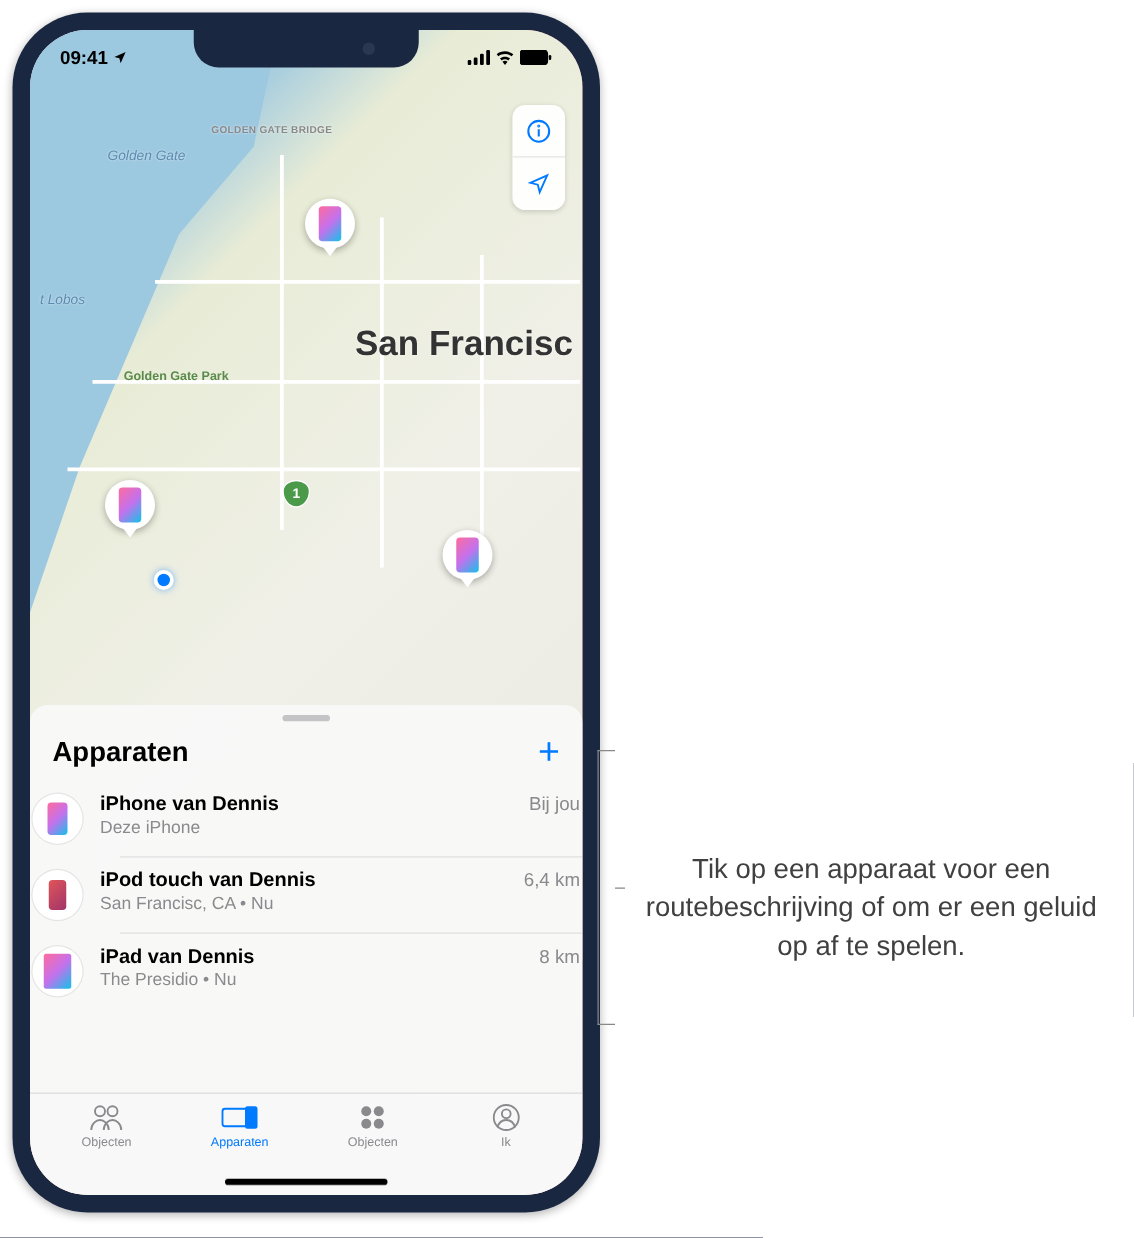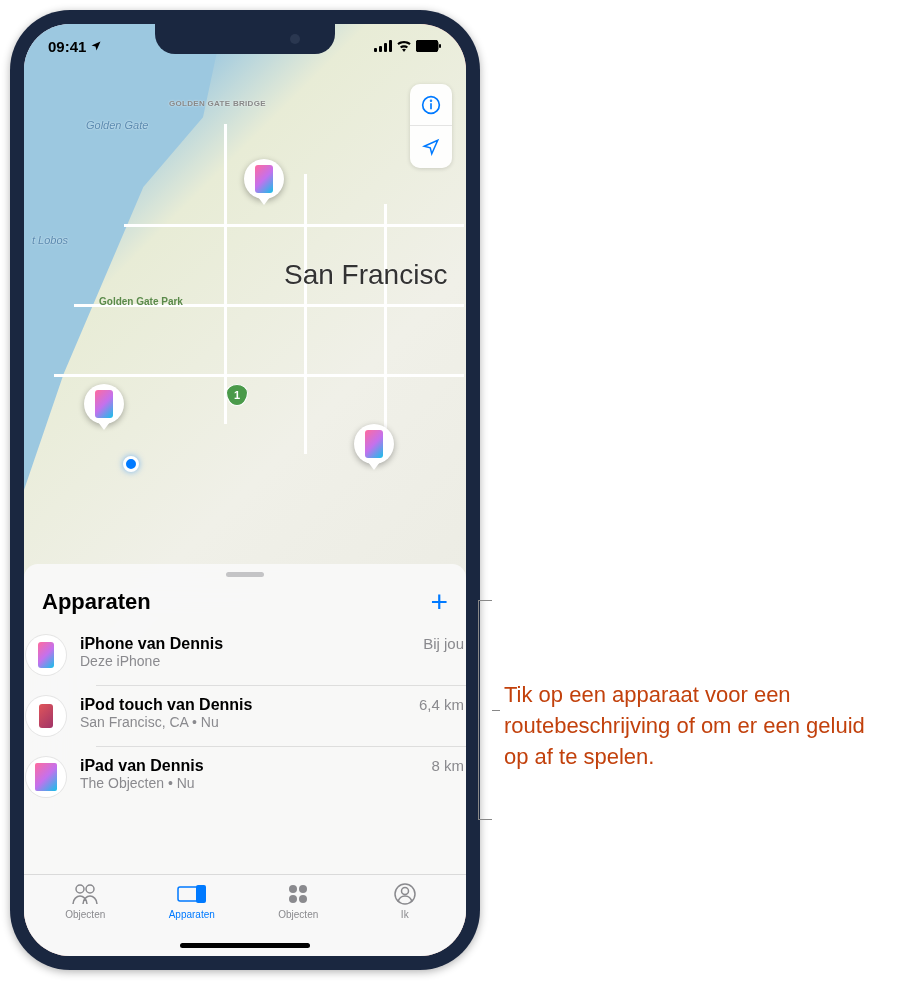--- a/index.html
+++ b/index.html
@@ -81,21 +81,21 @@
       position: absolute;
       top: 0;
       left: 0;
       width: 45%;
       height: 50%;
       background: #9cc8e0;
       clip-path: polygon(0 0, 100% 0, 90% 20%, 60% 35%, 40% 55%, 20% 75%, 0 100%);
     }
     .map-label {
       position: absolute;
-      font-weight: 400;
+      font-weight: 700;
       color: #333;
       text-shadow: 0 0 2px rgba(255,255,255,0.8);
     }
     .city-label { font-size: 28px; top: 235px; left: 260px; }
     .water-label { font-size: 11px; font-style: italic; color: #5a8ab0; font-weight: 500; }
     .gate-label { top: 95px; left: 62px; }
     .lobos-label { top: 210px; left: 8px; }
     .bridge-label { top: 75px; left: 145px; text-align: center; font-size: 8px; font-weight: 700; font-style: normal; color: #888; letter-spacing: 0.3px; }
     .park-label { position: absolute; top: 272px; left: 75px; font-size: 10px; color: #5a8a4a; font-weight: 600; }
     .road { position: absolute; background: #fff; }
@@ -296,23 +296,24 @@
       position: absolute;
       left: -8px;
       top: 90px;
       width: 8px;
       height: 1px;
       background: #888;
     }
     .callout-text {
       font-size: 22px;
       line-height: 1.4;
-      color: #c2410c;
+      color: #404040;
       padding-left: 4px;
       padding-top: 60px;
+      text-align: center;
     }
   </style>
 </head>
 <body>
 
 <div class="phone-frame">
   <div class="phone-screen">
     <div class="notch"></div>
 
     <div class="status-bar">
@@ -410,21 +411,21 @@
           </div>
           <div class="device-dist">6,4 km</div>
         </div>
         <div class="row-sep"></div>
         <div class="device-row">
           <div class="device-thumb ipad">
               <div class="thumb-icon"></div>
             </div>
           <div class="device-info">
             <div class="device-name">iPad van Dennis</div>
-            <div class="device-sub">The Objecten • Nu</div>
+            <div class="device-sub">The Presidio • Nu</div>
           </div>
           <div class="device-dist">8 km</div>
         </div>
       </div>
 
       <div class="tab-bar">
         <div class="tab">
           <div class="tab-icon">
               <svg width="28" height="22" viewBox="0 0 28 22" fill="none" stroke="#8a8a8e" stroke-width="1.5">
                 <circle cx="9" cy="6" r="4"></circle>

